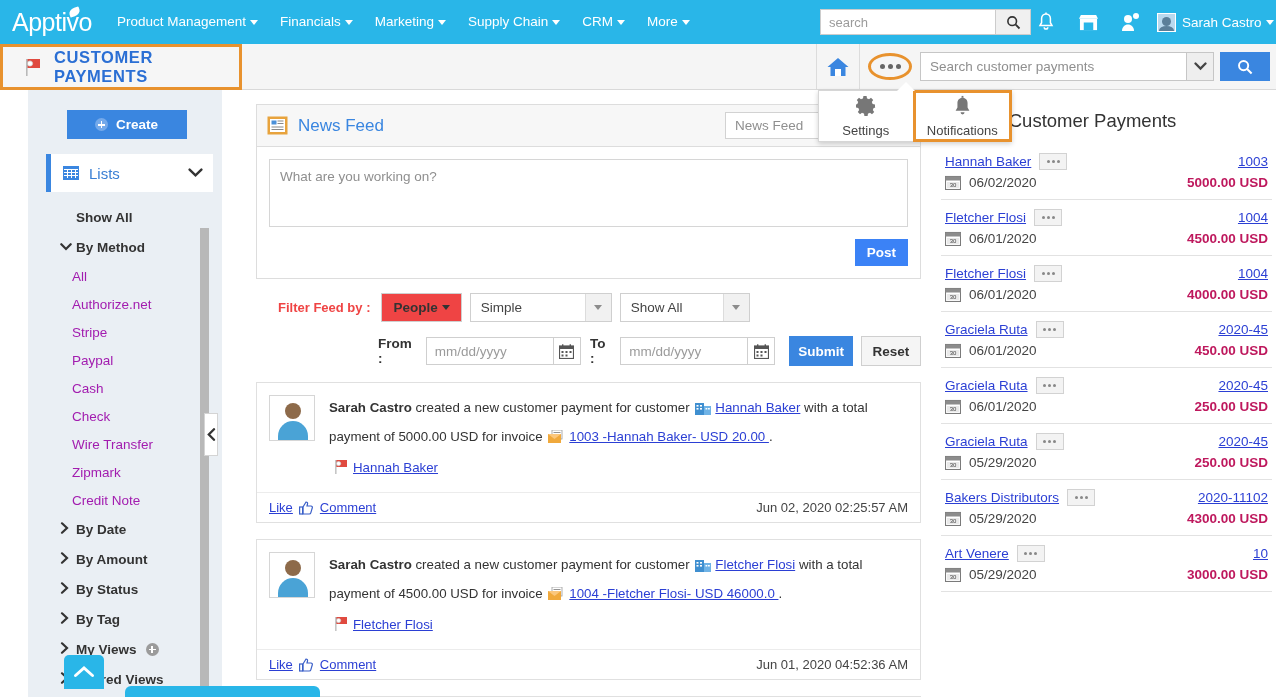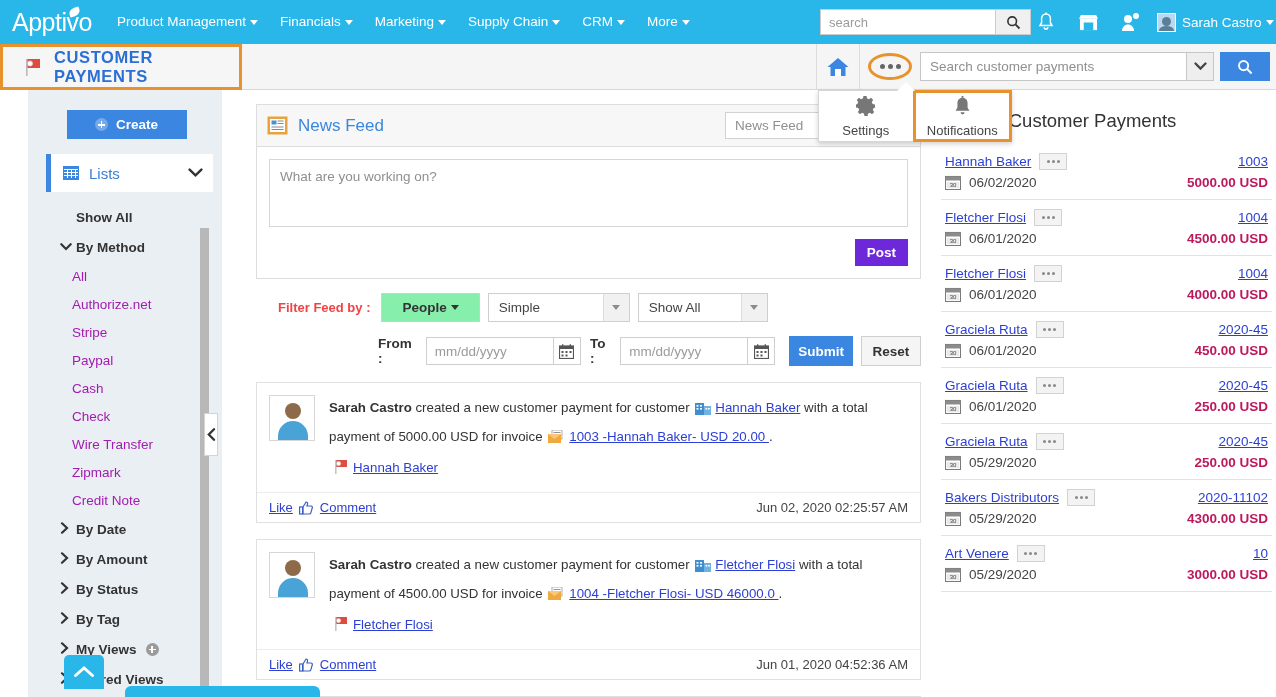--- a/index.html
+++ b/index.html
@@ -222,30 +222,30 @@
 
   .composer { padding: 12px; background: #fff; }
   .composer-box {
     width: 639px; height: 68px; border: 1px solid #d6d6d6;
     padding: 9px 10px; font-size: 13.5px; color: #8f8f8f; resize: none;
     font-family: "Liberation Sans", sans-serif; outline: none;
   }
   .composer-box::placeholder { color: #8f8f8f; }
   .post-row { display: flex; justify-content: flex-end; padding-top: 9px; }
   .post-btn {
-    width: 53px; height: 27px; background: #6d28d9; color: #fff;
+    width: 53px; height: 27px; background: #3b82f6; color: #fff;
     font-size: 13.5px; font-weight: bold; border: none; cursor: pointer;
     font-family: "Liberation Sans", sans-serif;
   }
 
   .filterbar { padding: 14px 0 0 22px; }
   .filter-row1 { display: flex; align-items: center; gap: 8px; }
   .filter-label { font-size: 13px; font-weight: bold; color: #ef4444; margin-right: 3px; }
   .btn-people {
-    height: 29px; background: #86efac; border: 1px solid #cfcfcf; padding: 0 20px;
+    height: 29px; background: #ef4444; border: 1px solid #cfcfcf; padding: 0 11px;
     display: flex; align-items: center; font-size: 13.5px; font-weight: bold;
     color: #333; cursor: pointer;
   }
   .sel-box {
     height: 29px; border: 1px solid #cfcfcf; background: #fff;
     display: flex; align-items: center; cursor: pointer;
   }
   .sel-text { padding: 0 10px; font-size: 13.5px; color: #444; flex: 1; }
   .sel-arrow {
     width: 26px; height: 27px; background: #f1f1f1; border-left: 1px solid #dcdcdc;

